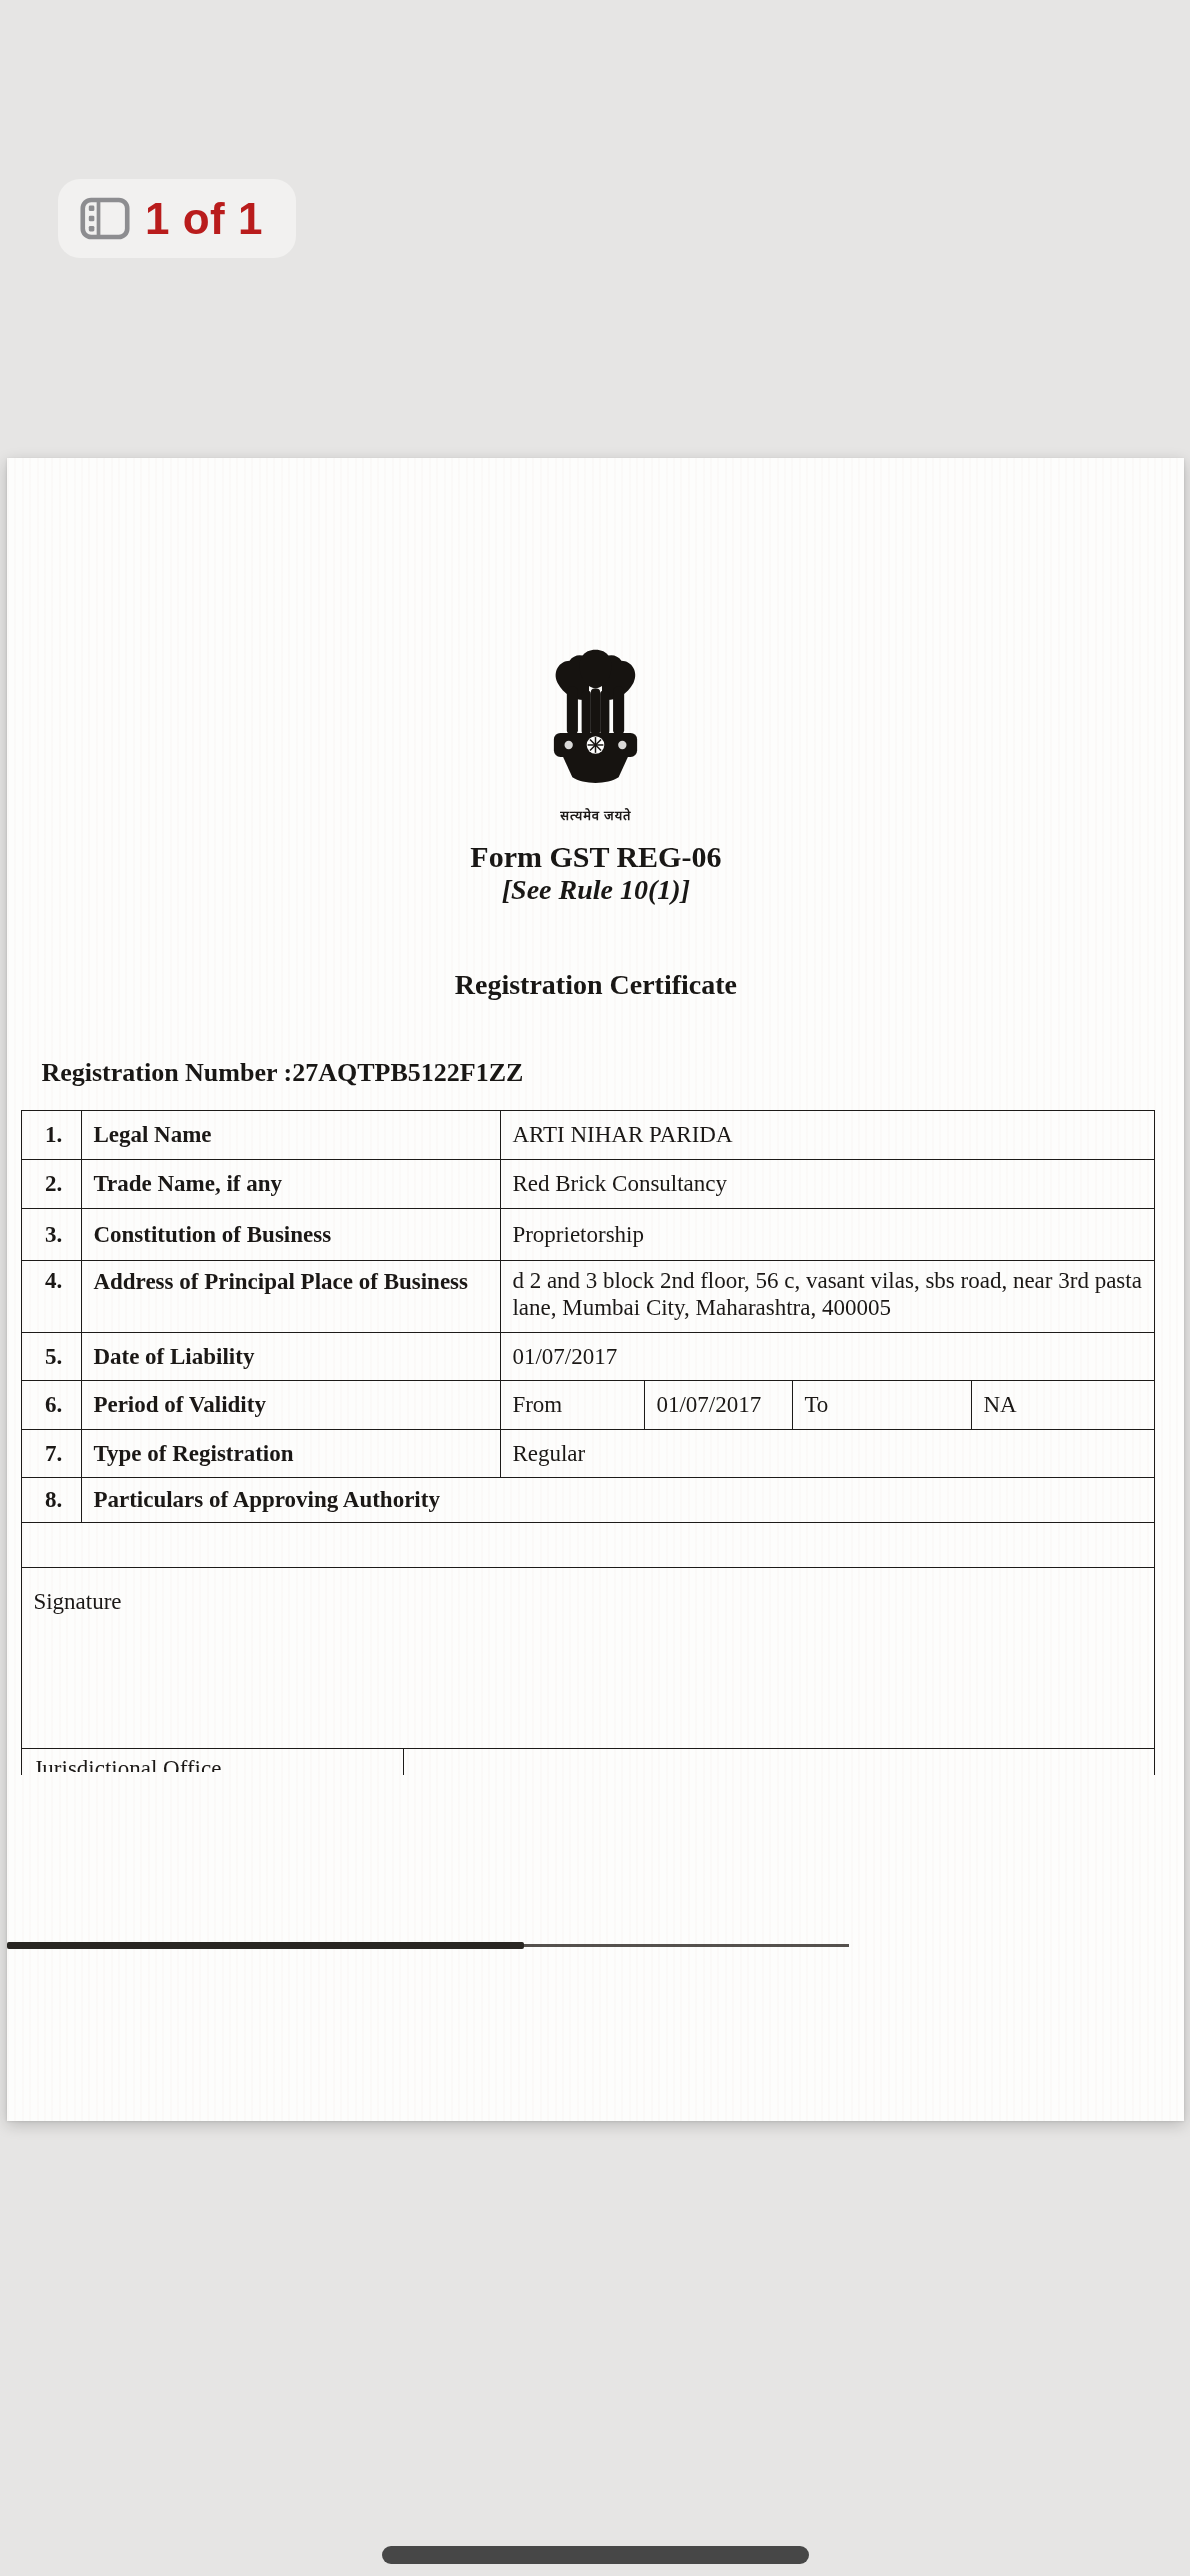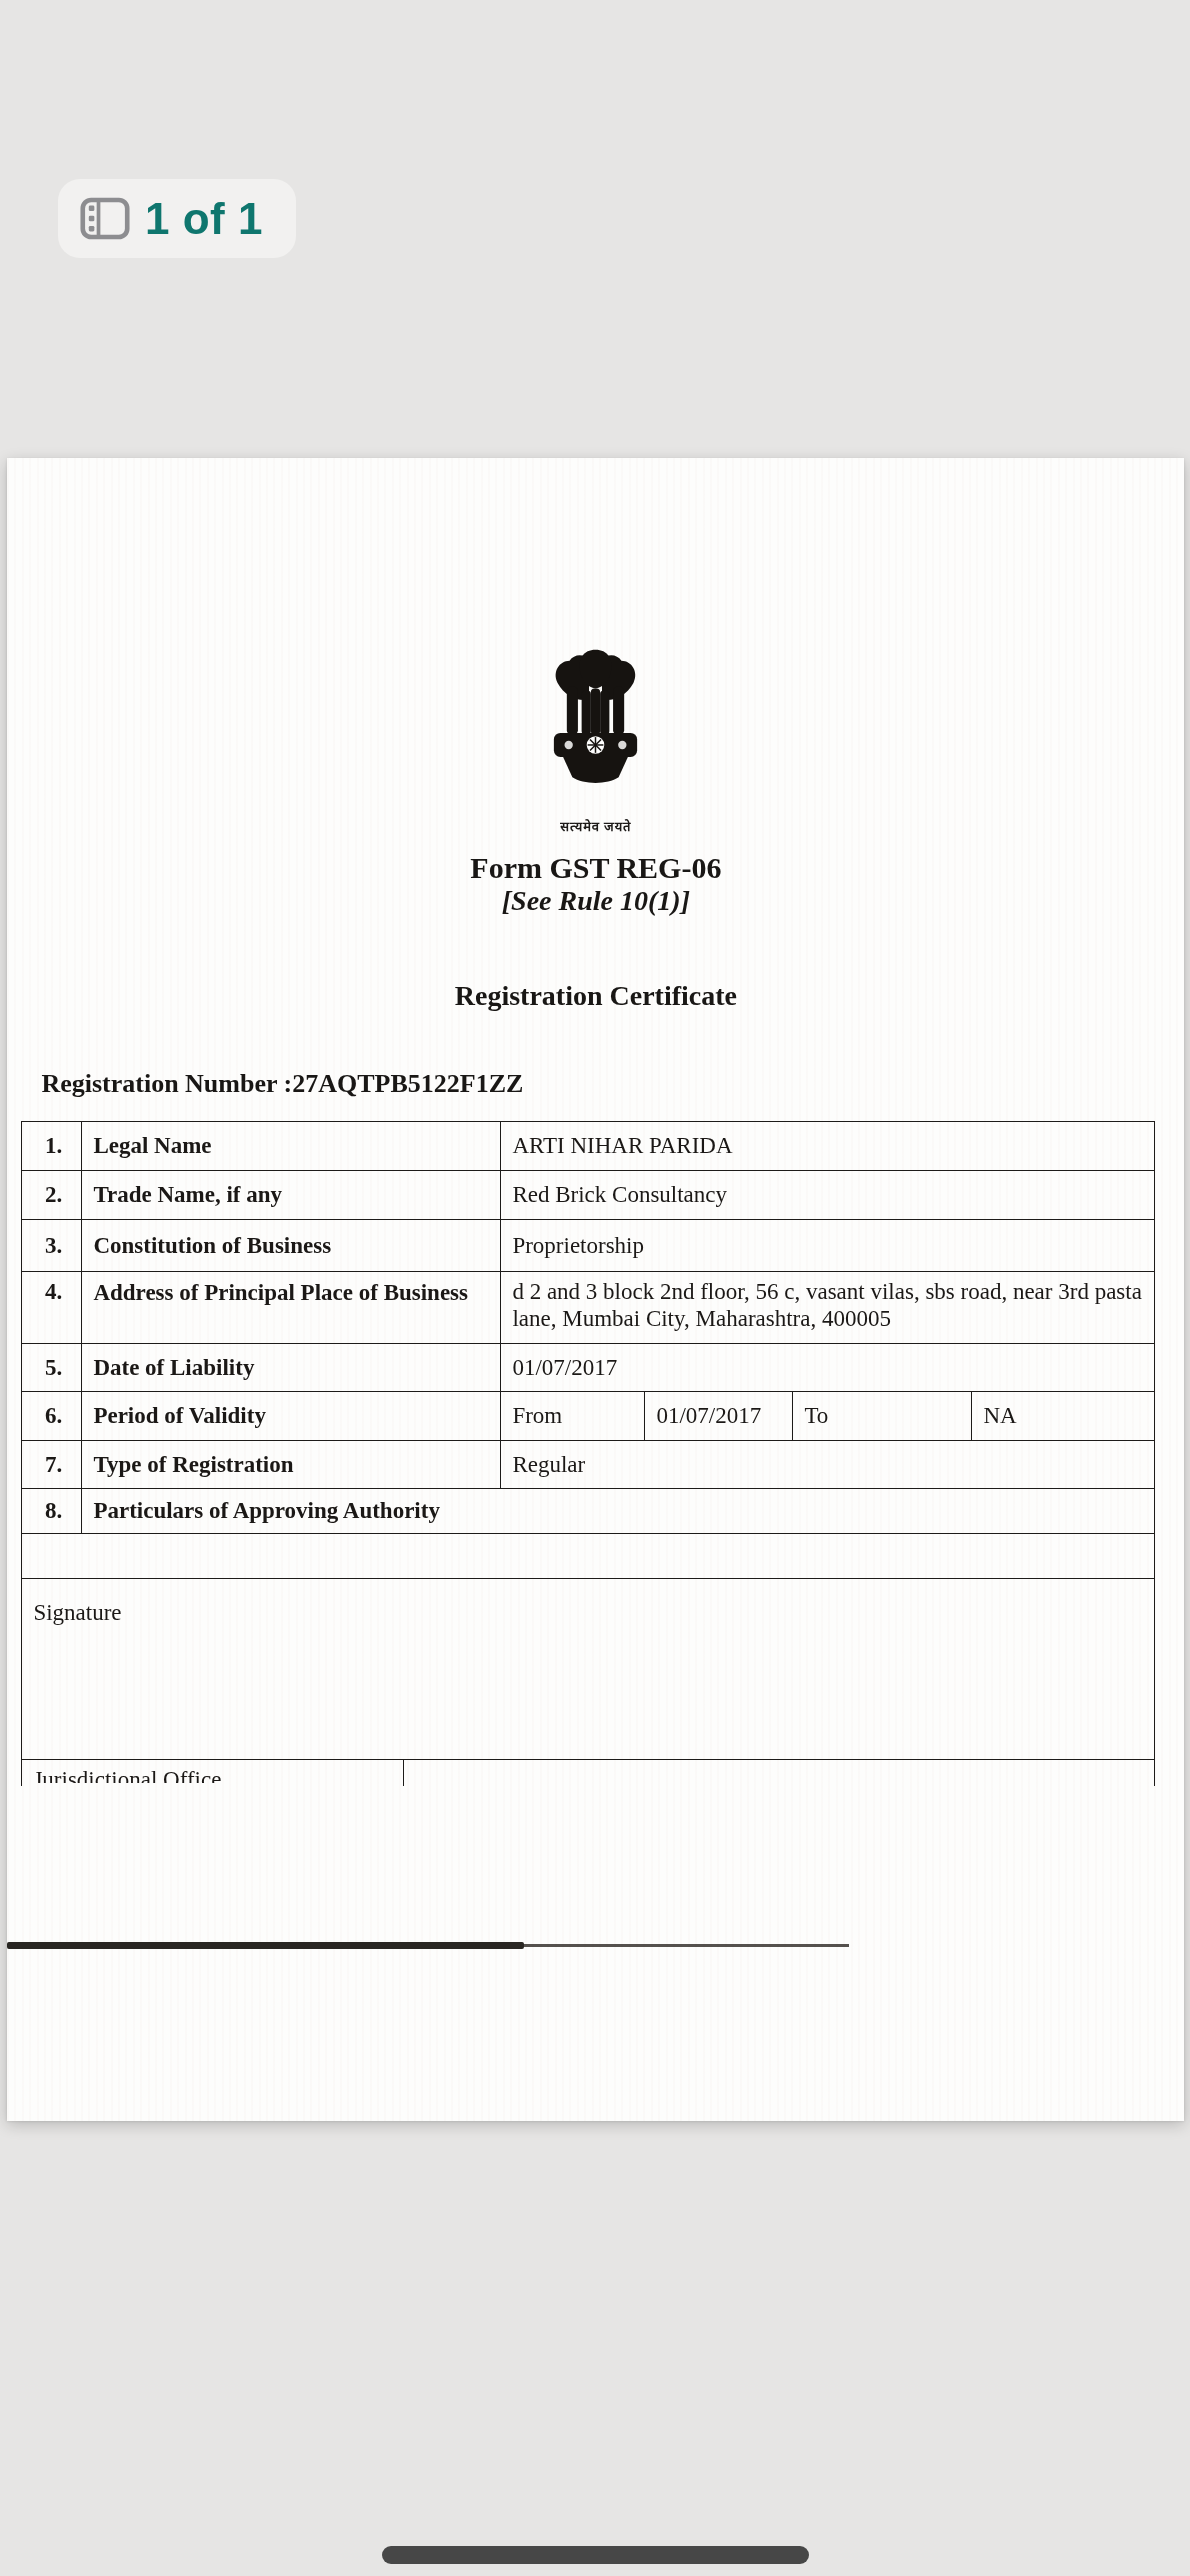--- a/index.html
+++ b/index.html
@@ -17,39 +17,39 @@
     position:absolute;left:58px;top:179px;
     height:79px;min-width:238px;
     background:#f2f1f0;
     border-radius:22px;
     display:flex;align-items:center;gap:15px;
     padding:0 28px 0 22px;box-sizing:border-box;
     color:#8d8d90;
   }
   .pill .txt{
     font-family:"Liberation Sans", sans-serif;
-    font-size:44px;font-weight:600;color:#0f766e;letter-spacing:0.5px;
+    font-size:44px;font-weight:600;color:#b91c1c;letter-spacing:0.5px;
   }
   .pill svg{display:block;}
 
   
   .page{
     position:absolute;left:7.4px;top:458px;
     width:1177px;height:1663px;
     background:
       repeating-linear-gradient(90deg, rgba(214,186,178,0.055) 0 1.9px, rgba(0,0,0,0) 1.9px 7.4px),
       #fdfdfc;
     box-shadow:0 3.7px 15px rgba(0,0,0,0.20), 0 0.9px 2.8px rgba(0,0,0,0.12);
     color:#191715;
   }
   .center{ text-align:center; }
 
   .emblem-wrap{margin-top:188px;}
   .emblem-caption{
-    margin-top:19px;
+    margin-top:8px;
     font-size:13px;font-weight:700;color:#1d1a18;letter-spacing:0.9px;
   }
   .h-gov{margin-top:48px;font-size:28px;font-weight:700;}
   .h-form{margin-top:16px;font-size:30px;font-weight:700;}
   .h-rule{margin-top:0;font-size:28px;font-weight:700;font-style:italic;}
   .h-title{margin-top:63px;font-size:28px;font-weight:700;}
   .regnum{
     margin:57px 0 0 34px;
     font-size:26px;font-weight:700;text-align:left;
   }

